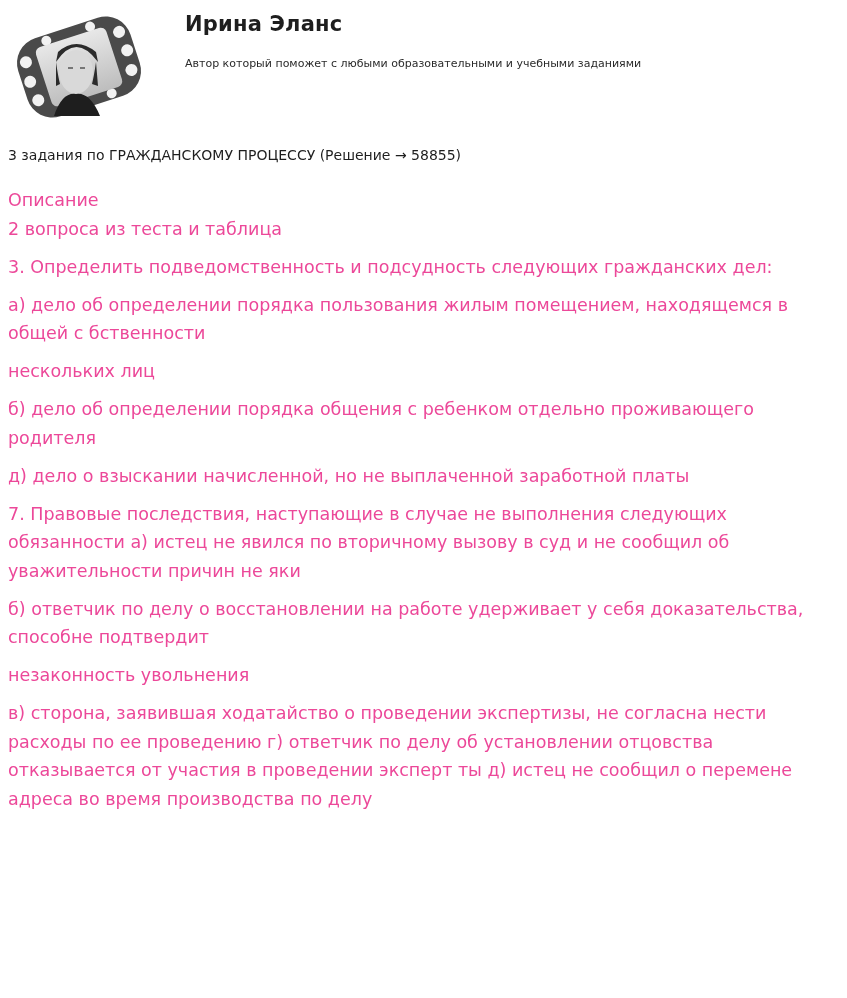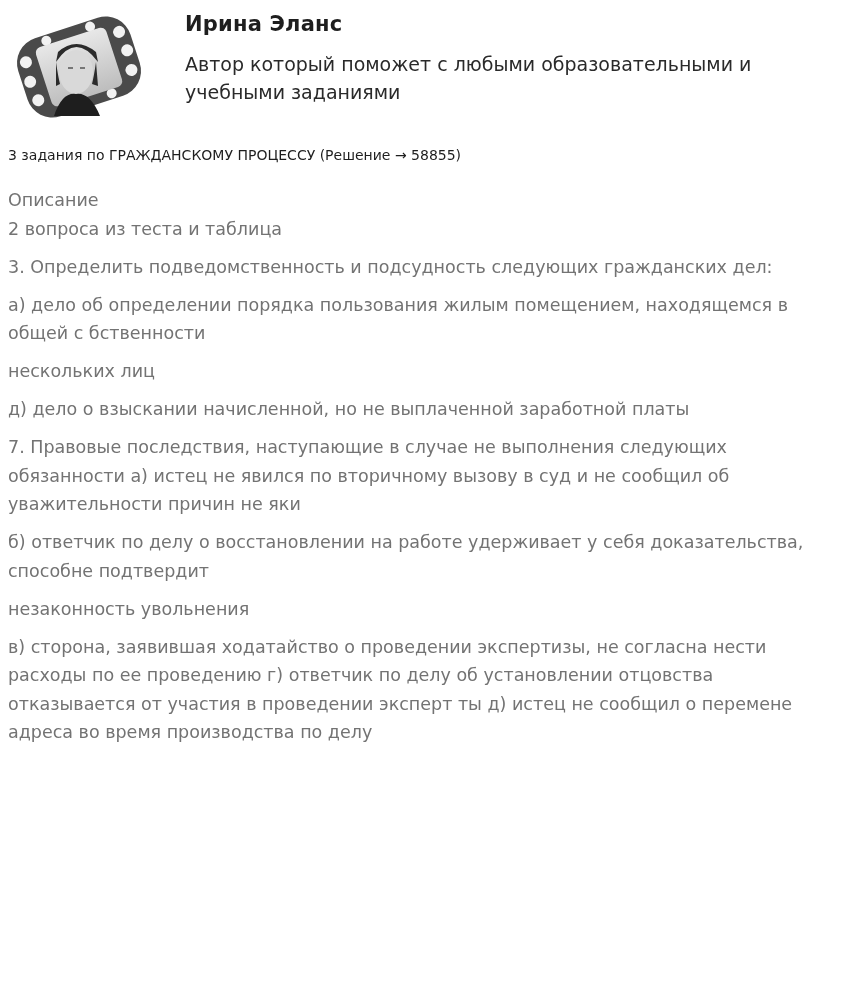--- a/index.html
+++ b/index.html
@@ -36,42 +36,42 @@
       font-size: 21px;
       font-weight: bold;
       color: #1e1e1e;
       letter-spacing: 0.2px;
     }
     .author-desc {
       position: absolute;
       left: 185px;
       top: 50px;
       width: 600px;
-      font-size: 19px;
+      font-size: 11px;
       line-height: 28px;
       color: #2a2a2a;
     }
     .doc-title {
       position: absolute;
       left: 8px;
       top: 147px;
       font-size: 14px;
       font-weight: normal;
       color: #1e1e1e;
       margin: 0;
       white-space: nowrap;
     }
     .content {
       position: absolute;
       left: 8px;
       top: 186px;
       width: 836px;
       font-size: 17.5px;
       line-height: 28.5px;
-      color: #737373;
+      color: #ec4899;
     }
     .content p {
       margin: 0 0 9.5px 0;
     }
     .content p.tight {
       margin: 0;
     }
   </style>
 </head>
 <body>
@@ -115,18 +115,19 @@
 </div>
 
 <h1 class="doc-title">3 задания по ГРАЖДАНСКОМУ ПРОЦЕССУ (Решение → 58855)</h1>
 
 <div class="content">
   <p class="tight">Описание</p>
   <p>2 вопроса из теста и таблица</p>
   <p>3. Определить подведомственность и подсудность следующих гражданских дел:</p>
   <p>а) дело об определении порядка пользования жилым помещением, находящемся в общей с бственности</p>
   <p>нескольких лиц</p>
+  <p>б) дело об определении порядка общения с ребенком отдельно проживающего родителя</p>
   <p>д) дело о взыскании начисленной, но не выплаченной заработной платы</p>
   <p>7. Правовые последствия, наступающие в случае не выполнения следующих обязанности а) истец не явился по вторичному вызову в суд и не сообщил об уважительности причин не яки</p>
   <p>б) ответчик по делу о восстановлении на работе удерживает у себя доказательства, способне подтвердит</p>
   <p>незаконность увольнения</p>
   <p>в) сторона, заявившая ходатайство о проведении экспертизы, не согласна нести расходы по ее проведению г) ответчик по делу об установлении отцовства отказывается от участия в проведении эксперт ты д) истец не сообщил о перемене адреса во время производства по делу</p>
 </div>
 
 </body></html>

